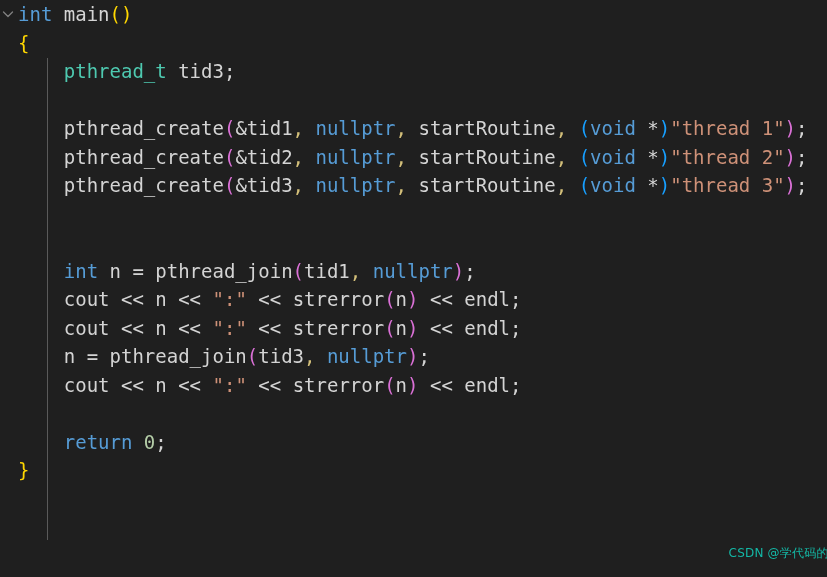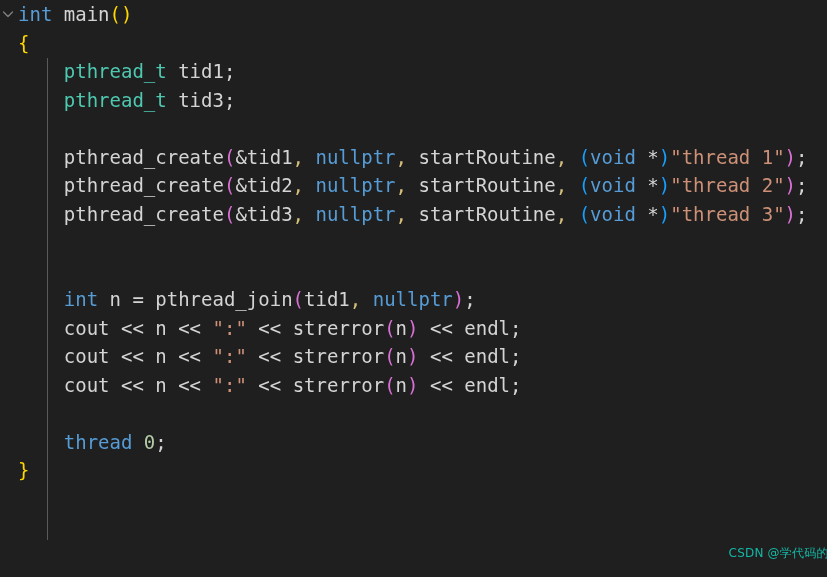--- a/index.html
+++ b/index.html
@@ -90,32 +90,32 @@
     <svg width="14" height="16" viewBox="0 0 14 16" fill="none" xmlns="http://www.w3.org/2000/svg" aria-hidden="true">
       <path d="M2.5 6 L7 10.5 L11.5 6" stroke="#808080" stroke-width="1.3" stroke-linecap="round" stroke-linejoin="round"></path>
     </svg>
   </div>
 
   <div id="indent-guide"></div>
 
   <div id="code-lines">
       <div class="code-line"><span class="t-keyword">int</span><span class="t-default"> </span><span class="t-func">main</span><span class="t-brace0">(</span><span class="t-brace0">)</span></div>
       <div class="code-line"><span class="t-brace0">{</span></div>
-      <div class="code-line"><span class="t-default">    </span><span class="t-type">pthread_t</span><span class="t-default"> tid1</span><span class="t-punct">;</span></div>
       <div class="code-line"><span class="t-default">    </span><span class="t-type">pthread_t</span><span class="t-default"> tid3</span><span class="t-punct">;</span></div>
       <div class="code-line">&nbsp;</div>
       <div class="code-line"><span class="t-default">    </span><span class="t-func">pthread_create</span><span class="t-brace1">(</span><span class="t-default">&amp;tid1</span><span class="t-comma">,</span><span class="t-default"> </span><span class="t-keyword">nullptr</span><span class="t-comma">,</span><span class="t-default"> startRoutine</span><span class="t-comma">,</span><span class="t-default"> </span><span class="t-brace2">(</span><span class="t-keyword">void</span><span class="t-default"> *</span><span class="t-brace2">)</span><span class="t-string">"thread 1"</span><span class="t-brace1">)</span><span class="t-punct">;</span></div>
       <div class="code-line"><span class="t-default">    </span><span class="t-func">pthread_create</span><span class="t-brace1">(</span><span class="t-default">&amp;tid2</span><span class="t-comma">,</span><span class="t-default"> </span><span class="t-keyword">nullptr</span><span class="t-comma">,</span><span class="t-default"> startRoutine</span><span class="t-comma">,</span><span class="t-default"> </span><span class="t-brace2">(</span><span class="t-keyword">void</span><span class="t-default"> *</span><span class="t-brace2">)</span><span class="t-string">"thread 2"</span><span class="t-brace1">)</span><span class="t-punct">;</span></div>
       <div class="code-line"><span class="t-default">    </span><span class="t-func">pthread_create</span><span class="t-brace1">(</span><span class="t-default">&amp;tid3</span><span class="t-comma">,</span><span class="t-default"> </span><span class="t-keyword">nullptr</span><span class="t-comma">,</span><span class="t-default"> startRoutine</span><span class="t-comma">,</span><span class="t-default"> </span><span class="t-brace2">(</span><span class="t-keyword">void</span><span class="t-default"> *</span><span class="t-brace2">)</span><span class="t-string">"thread 3"</span><span class="t-brace1">)</span><span class="t-punct">;</span></div>
       <div class="code-line">&nbsp;</div>
       <div class="code-line">&nbsp;</div>
       <div class="code-line"><span class="t-default">    </span><span class="t-keyword">int</span><span class="t-default"> n = </span><span class="t-func">pthread_join</span><span class="t-brace1">(</span><span class="t-default">tid1</span><span class="t-comma">,</span><span class="t-default"> </span><span class="t-keyword">nullptr</span><span class="t-brace1">)</span><span class="t-punct">;</span></div>
       <div class="code-line"><span class="t-default">    cout </span><span class="t-op">&lt;&lt;</span><span class="t-default"> n </span><span class="t-op">&lt;&lt;</span><span class="t-default"> </span><span class="t-string">":"</span><span class="t-default"> </span><span class="t-op">&lt;&lt;</span><span class="t-default"> </span><span class="t-func">strerror</span><span class="t-brace1">(</span><span class="t-default">n</span><span class="t-brace1">)</span><span class="t-default"> </span><span class="t-op">&lt;&lt;</span><span class="t-default"> endl</span><span class="t-punct">;</span></div>
       <div class="code-line"><span class="t-default">    cout </span><span class="t-op">&lt;&lt;</span><span class="t-default"> n </span><span class="t-op">&lt;&lt;</span><span class="t-default"> </span><span class="t-string">":"</span><span class="t-default"> </span><span class="t-op">&lt;&lt;</span><span class="t-default"> </span><span class="t-func">strerror</span><span class="t-brace1">(</span><span class="t-default">n</span><span class="t-brace1">)</span><span class="t-default"> </span><span class="t-op">&lt;&lt;</span><span class="t-default"> endl</span><span class="t-punct">;</span></div>
+      <div class="code-line"><span class="t-default">    n = </span><span class="t-func">pthread_join</span><span class="t-brace1">(</span><span class="t-default">tid3</span><span class="t-comma">,</span><span class="t-default"> </span><span class="t-keyword">nullptr</span><span class="t-brace1">)</span><span class="t-punct">;</span></div>
       <div class="code-line"><span class="t-default">    cout </span><span class="t-op">&lt;&lt;</span><span class="t-default"> n </span><span class="t-op">&lt;&lt;</span><span class="t-default"> </span><span class="t-string">":"</span><span class="t-default"> </span><span class="t-op">&lt;&lt;</span><span class="t-default"> </span><span class="t-func">strerror</span><span class="t-brace1">(</span><span class="t-default">n</span><span class="t-brace1">)</span><span class="t-default"> </span><span class="t-op">&lt;&lt;</span><span class="t-default"> endl</span><span class="t-punct">;</span></div>
       <div class="code-line">&nbsp;</div>
-      <div class="code-line"><span class="t-default">    </span><span class="t-keyword">thread</span><span class="t-default"> </span><span class="t-number">0</span><span class="t-punct">;</span></div>
+      <div class="code-line"><span class="t-default">    </span><span class="t-keyword">return</span><span class="t-default"> </span><span class="t-number">0</span><span class="t-punct">;</span></div>
       <div class="code-line"><span class="t-brace0">}</span></div>
     </div>
 
   <div id="watermark">CSDN @学代码的咸鱼</div>
 
 </div>
 
 </body></html>

